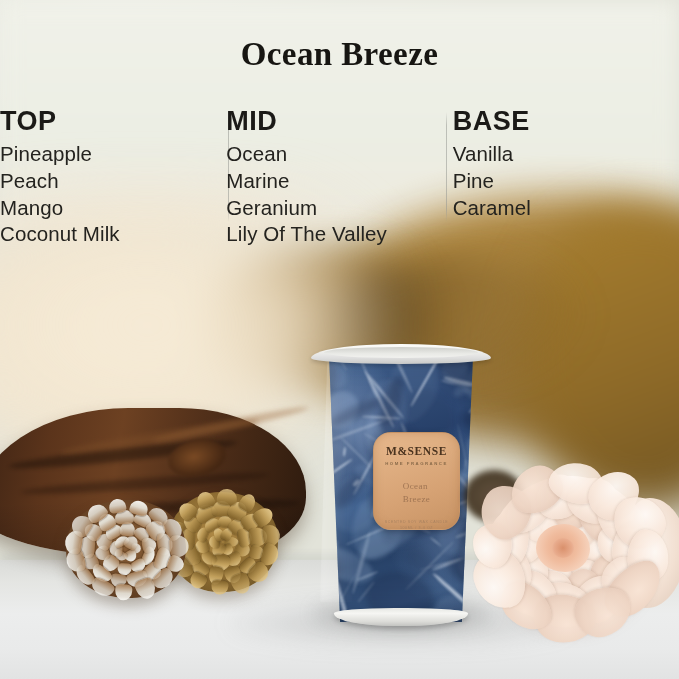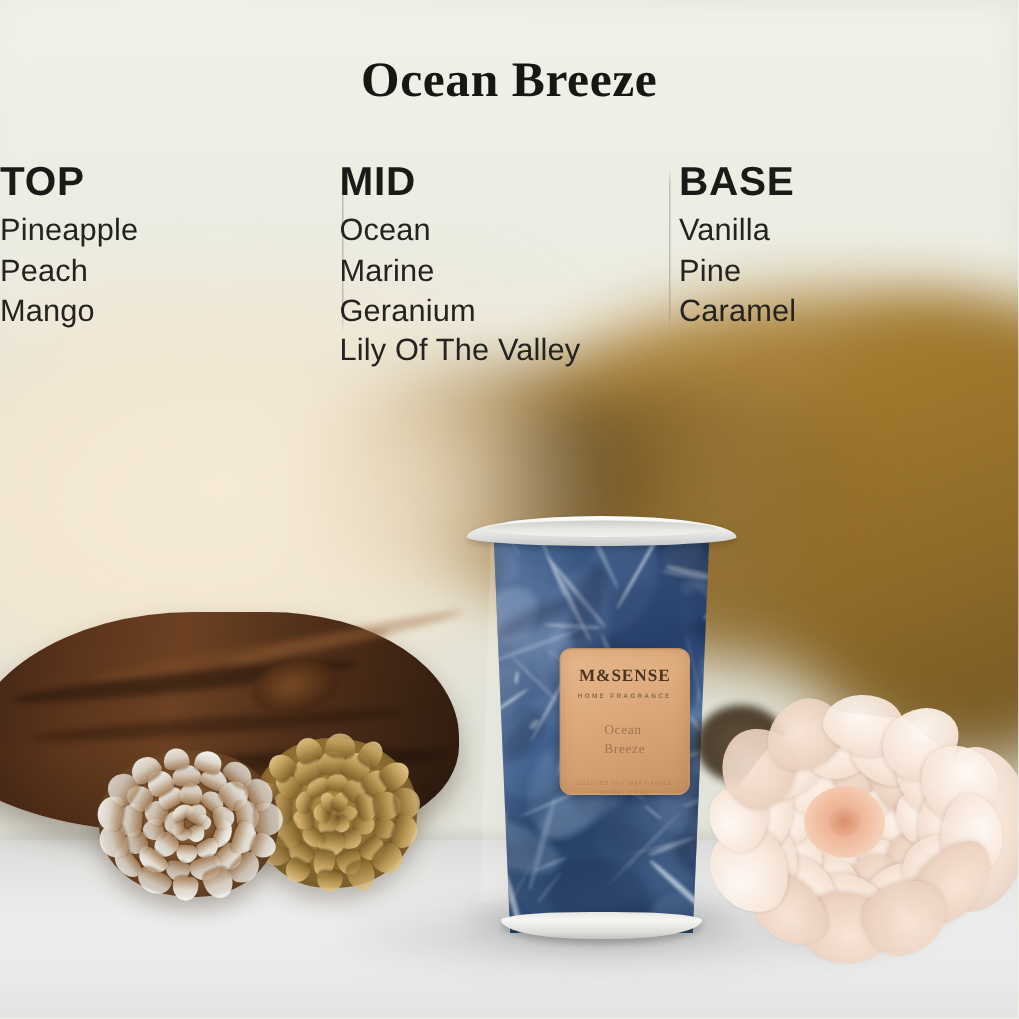--- a/index.html
+++ b/index.html
@@ -175,21 +175,21 @@
     position: absolute; left: 14px; top: 18px; width: 36px; height: 240px;
     background: linear-gradient(90deg, rgba(255,255,255,0.22) 0%, rgba(255,255,255,0.05) 60%, rgba(255,255,255,0) 100%);
     clip-path: polygon(20% 0%, 100% 0%, 90% 100%, 0% 100%);
     filter: blur(2px);
   }
 
   
   .label {
     position: absolute; left: 67px; top: 88px; width: 87px; height: 98px;
     background: linear-gradient(160deg, #e8b98e 0%, #dfae81 30%, #d6a274 62%, #c79364 100%);
-    border-radius: 8px;
+    border-radius: 18px;
     box-shadow: 0 2px 6px rgba(20,30,50,0.45), inset 0 0 10px rgba(160,105,58,0.35);
     border: 1px solid rgba(190,138,92,0.55);
     display: flex; flex-direction: column; align-items: center;
     padding-top: 13px;
     box-sizing: border-box;
   }
   .lbl-brand {
     font-family: "Liberation Serif", serif;
     font-size: 11.5px; letter-spacing: 0.6px; color: #4a3career;
     color: #4a331f; font-weight: 700; line-height: 1;
@@ -565,20 +565,21 @@
 
   <div class="divider d1"></div>
   <div class="divider d2"></div>
 
   <div class="cols">
     <div class="col">
       <div class="col-head">TOP</div>
       <div class="note">Pineapple</div>
       <div class="note">Peach</div>
       <div class="note">Mango</div>
+      <div class="note">Coconut Milk</div>
     </div>
     <div class="col">
       <div class="col-head">MID</div>
       <div class="note">Ocean</div>
       <div class="note">Marine</div>
       <div class="note">Geranium</div>
       <div class="note">Lily Of The Valley</div>
     </div>
     <div class="col">
       <div class="col-head">BASE</div>

